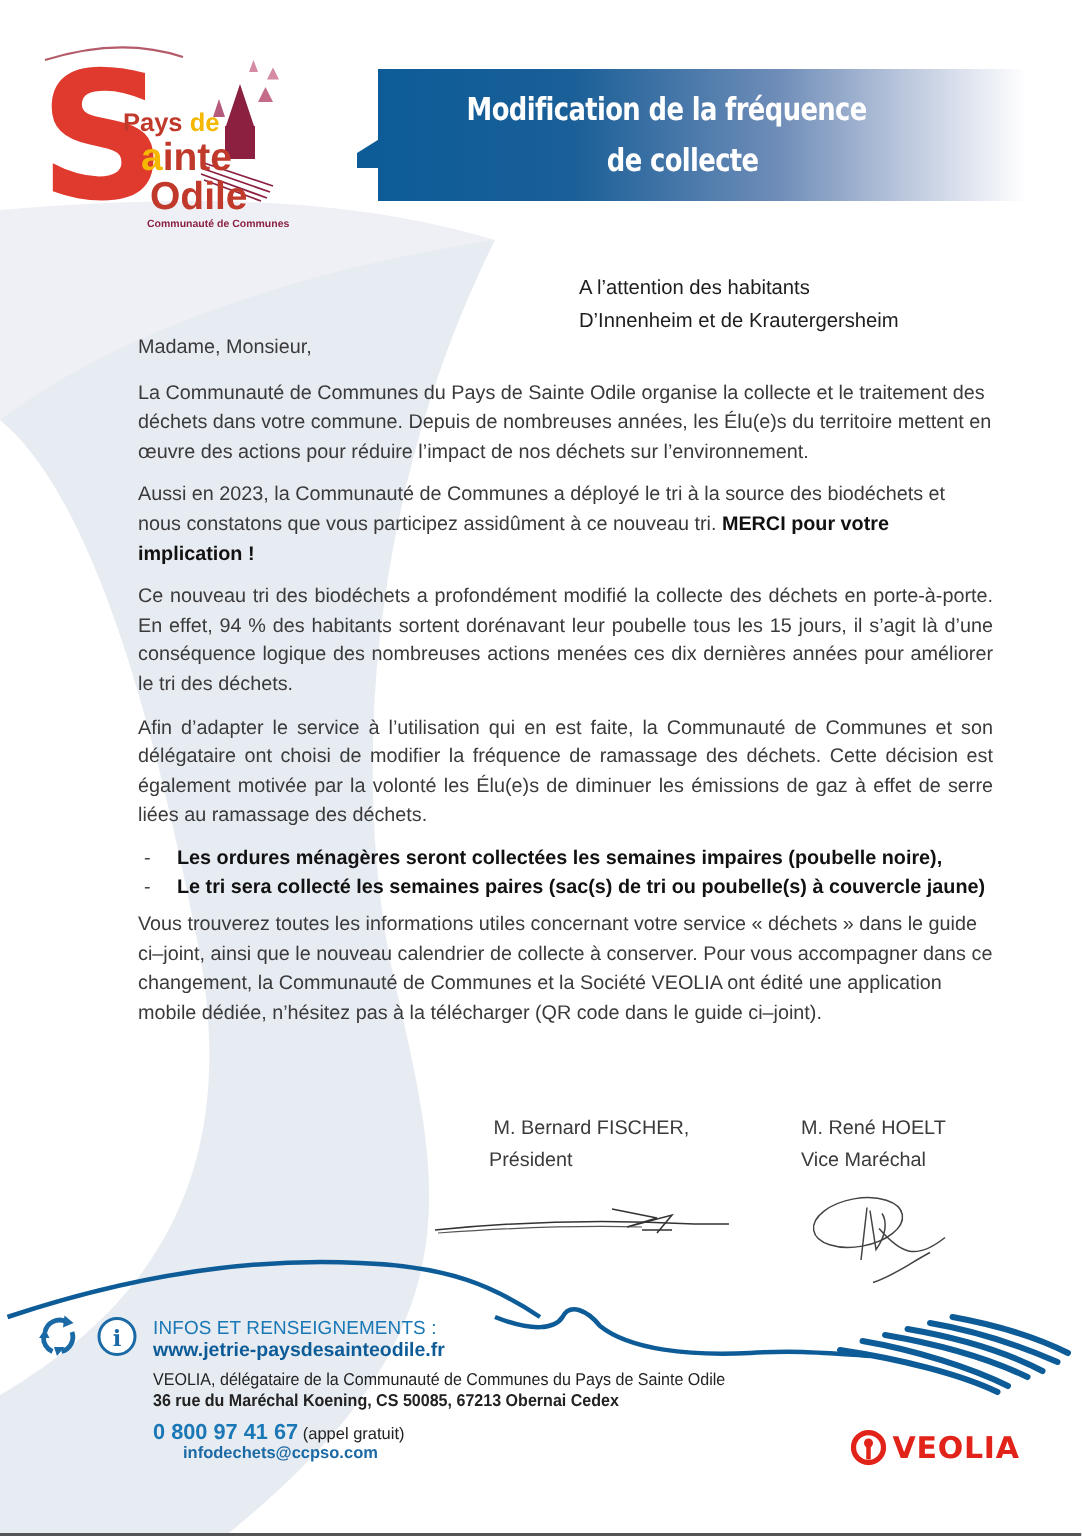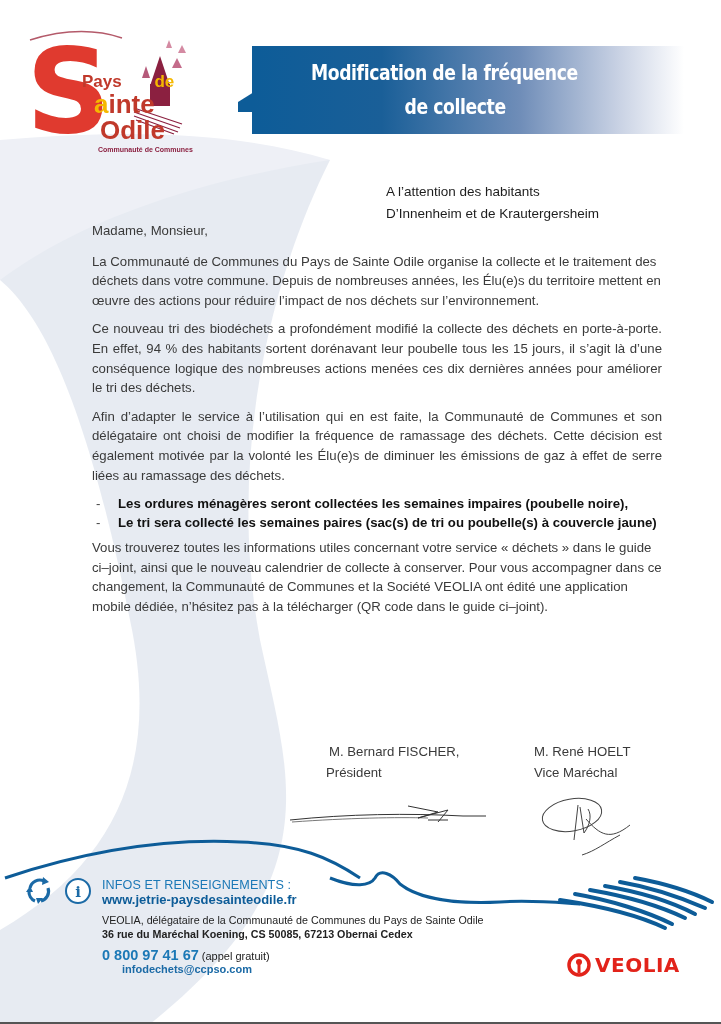--- a/index.html
+++ b/index.html
@@ -70,21 +70,21 @@
 
     <g stroke="#8b2040" stroke-width="1.2">
       <line x1="112" y1="80" x2="160" y2="96"></line>
       <line x1="112" y1="84" x2="158" y2="100"></line>
       <line x1="112" y1="88" x2="156" y2="104"></line>
       <line x1="114" y1="92" x2="152" y2="106"></line>
     </g>
   </svg>
   <div style="position:absolute;left:4px;top:4px;font-family:'DejaVu Sans',sans-serif;font-weight:bold;font-size:118px;line-height:118px;color:#e03a2f;">S</div>
   <div style="position:absolute;left:60px;top:44px;font-weight:bold;font-size:17px;color:#c0392b;">
-    <span>Pays </span><span style="color:#f5b800;margin-left:28px;">de</span>
+    <span>Pays </span><span style="color:#f5b800;">de</span>
   </div>
   <div style="position:absolute;left:72px;top:62px;font-weight:bold;font-size:26px;line-height:28px;color:#c0392b;">
     <span style="color:#f5b800;">a</span><span>inte</span>
   </div>
   <div style="position:absolute;left:78px;top:88px;font-weight:bold;font-size:26px;line-height:28px;color:#c0392b;">Odile</div>
   <div style="position:absolute;left:76px;top:118px;font-size:7px;color:#8b2040;white-space:nowrap;font-weight:bold;">Communauté de Communes</div>
 </div>
 
 <div class="banner-notch"></div>
 <div class="banner">
@@ -95,20 +95,21 @@
 </div>
 
 <div class="address">
   <div>A l’attention des habitants</div>
   <div>D’Innenheim et de Krautergersheim</div>
 </div>
 
 <div class="content">
   <p class="salutation">Madame, Monsieur,</p>
   <p>La Communauté de Communes du Pays de Sainte Odile organise la collecte et le traitement des déchets dans votre commune. Depuis de nombreuses années, les Élu(e)s du territoire mettent en œuvre des actions pour réduire l’impact de nos déchets sur l’environnement.</p>
+  <p><span>Aussi en 2023, la Communauté de Communes a déployé le tri à la source des biodéchets et nous constatons que vous participez assidûment à ce nouveau tri. </span><b>MERCI pour votre implication !</b></p>
   <p class="just">Ce nouveau tri des biodéchets a profondément modifié la collecte des déchets en porte-à-porte. En effet, 94 % des habitants sortent dorénavant leur poubelle tous les 15 jours, il s’agit là d’une conséquence logique des nombreuses actions menées ces dix dernières années pour améliorer le tri des déchets.</p>
   <p class="just">Afin d’adapter le service à l’utilisation qui en est faite, la Communauté de Communes et son délégataire ont choisi de modifier la fréquence de ramassage des déchets. Cette décision est également motivée par la volonté les Élu(e)s de diminuer les émissions de gaz à effet de serre liées au ramassage des déchets.</p>
   <ul class="bullets">
     <li><span class="dash">-</span><span>Les ordures ménagères seront collectées les semaines impaires (poubelle noire),</span></li>
     <li><span class="dash">-</span><span>Le tri sera collecté les semaines paires (sac(s) de tri ou poubelle(s) à couvercle jaune)</span></li>
   </ul>
   <p>Vous trouverez toutes les informations utiles concernant votre service « déchets » dans le guide ci–joint, ainsi que le nouveau calendrier de collecte à conserver. Pour vous accompagner dans ce changement, la Communauté de Communes et la Société VEOLIA ont édité une application mobile dédiée, n’hésitez pas à la télécharger (QR code dans le guide ci–joint).</p>
 </div>
 
 <div class="sig sig1">

